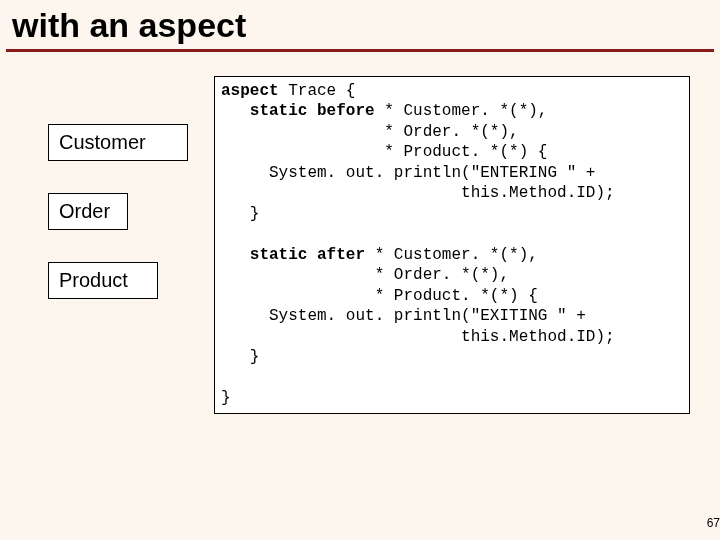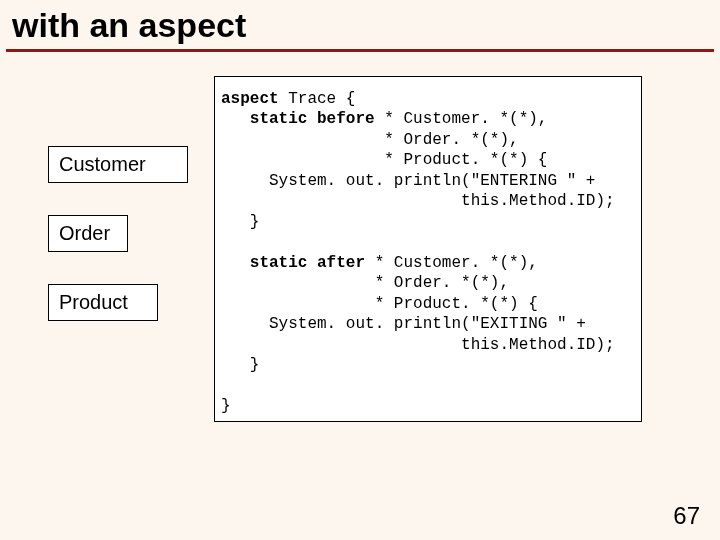--- a/index.html
+++ b/index.html
@@ -26,49 +26,49 @@
     display: flex;
     flex-direction: row;
     align-items: flex-start;
     gap: 26px;
     padding-left: 42px;
   }
   .boxes {
     display: flex;
     flex-direction: column;
     gap: 32px;
-    margin-top: 70px;
+    margin-top: 48px;
     width: 140px;
   }
   .entity {
     border: 1.5px solid #000;
     background: #fff;
     padding: 6px 10px;
     font-family: "Comic Sans MS", "Comic Sans", cursive, sans-serif;
     font-size: 20px;
   }
   .entity.small { width: 80px; }
   .entity.smaller { width: 110px; }
   .codebox {
     border: 1.5px solid #000;
     background: #fff;
     font-family: "Courier New", Courier, monospace;
     font-size: 16px;
     line-height: 1.28;
-    padding: 12px 4px 4px 6px;
+    padding: 4px 4px 4px 6px;
     white-space: pre;
-    width: 428px;
+    width: 476px;
   }
   .kw { font-weight: bold; }
   .page-num {
     position: absolute;
     bottom: 10px;
-    right: 20px;
+    right: 0;
     font-family: "Comic Sans MS", "Comic Sans", cursive, sans-serif;
-    font-size: 24px;
+    font-size: 12px;
   }
 </style>
 </head>
 <body>
 
 <div class="title">with an aspect</div>
 <hr class="rule">
 
 <div class="content">
   <div class="boxes">

